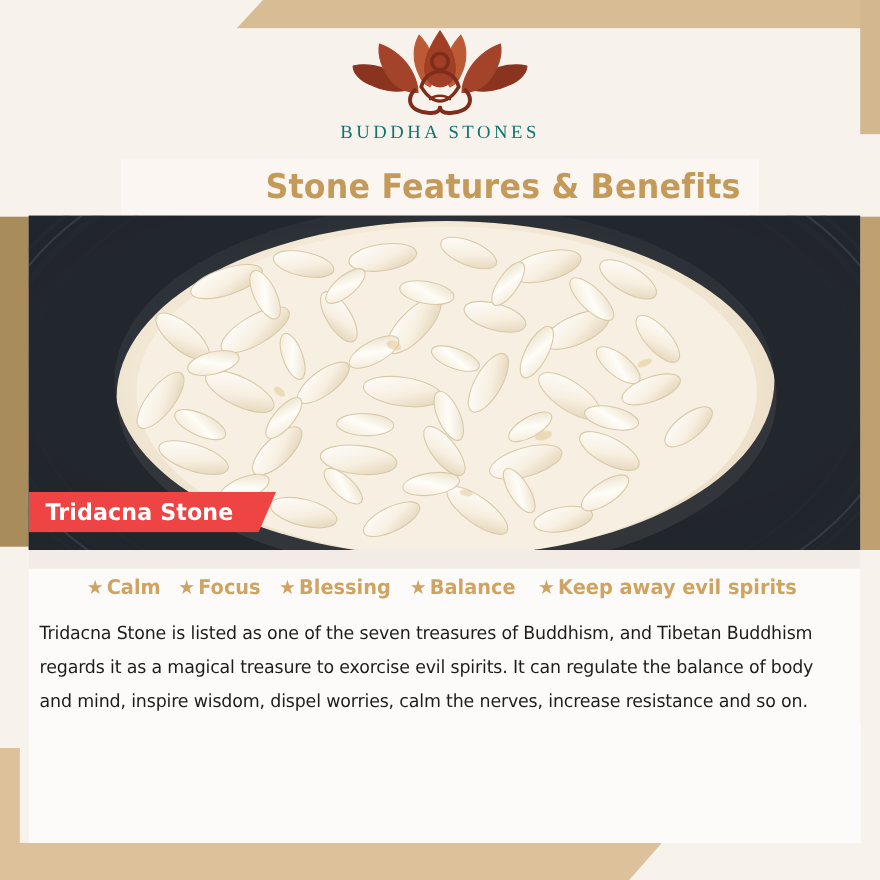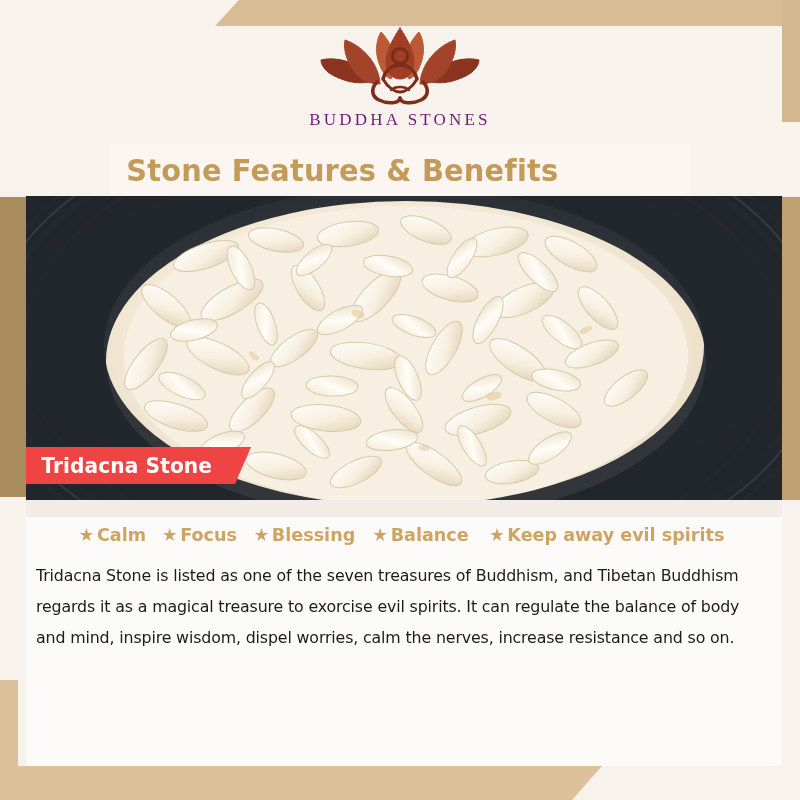--- a/index.html
+++ b/index.html
@@ -51,28 +51,28 @@
   
   .logo-wrap{
     position:absolute;top:24px;left:0;width:800px;height:116px;
     display:flex;flex-direction:column;align-items:center;justify-content:flex-start;
   }
   .logo-mark{width:170px;height:84px;display:block;}
   .logo-text{
     margin-top:2px;
     font-family:"Liberation Serif", serif;
     font-size:17px;letter-spacing:3.2px;
-    color:#701a75;font-weight:400;
+    color:#0f766e;font-weight:400;
   }
 
   
   .title-band{
     position:absolute;top:144px;left:110px;width:580px;height:51px;
     background:#fbf6f2;
-    display:flex;align-items:center;justify-content:flex-start;
+    display:flex;align-items:center;justify-content:flex-end;
   }
   .title-text{
     font-family:"DejaVu Sans", sans-serif;
     font-weight:bold;
     font-size:31px;
     letter-spacing:.2px;
     color:#c49a58;
     transform:scaleX(.93);
     transform-origin:center;
     white-space:nowrap;

